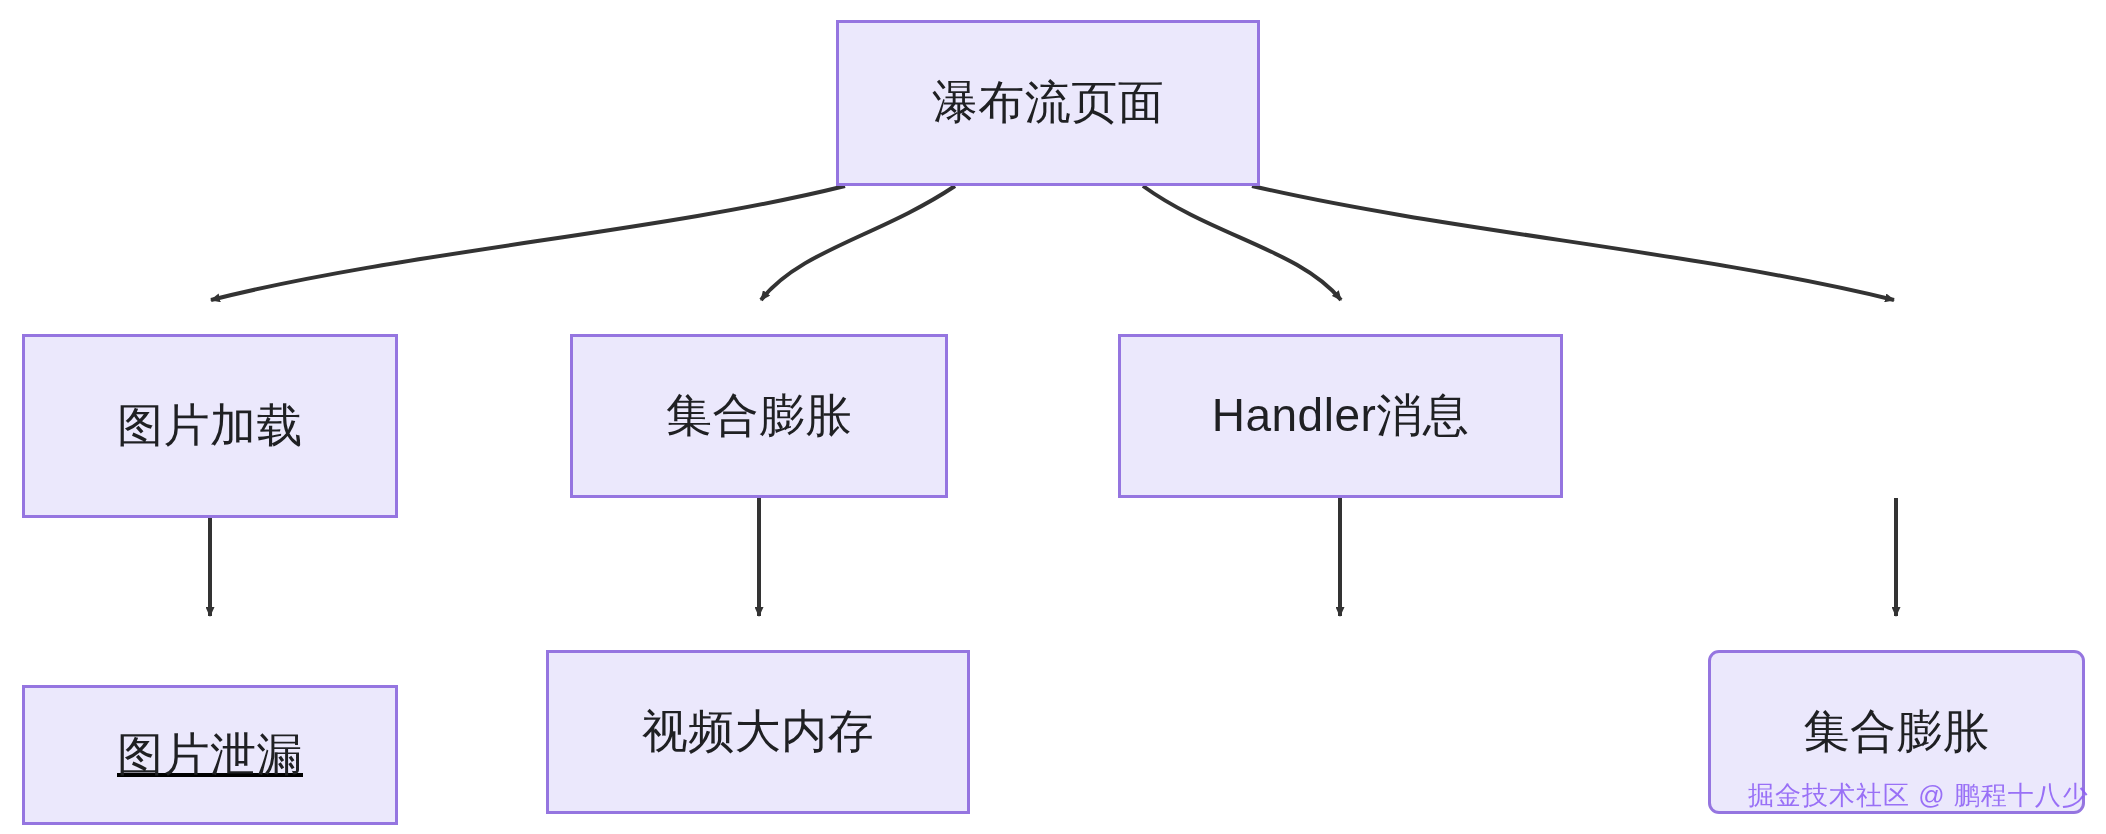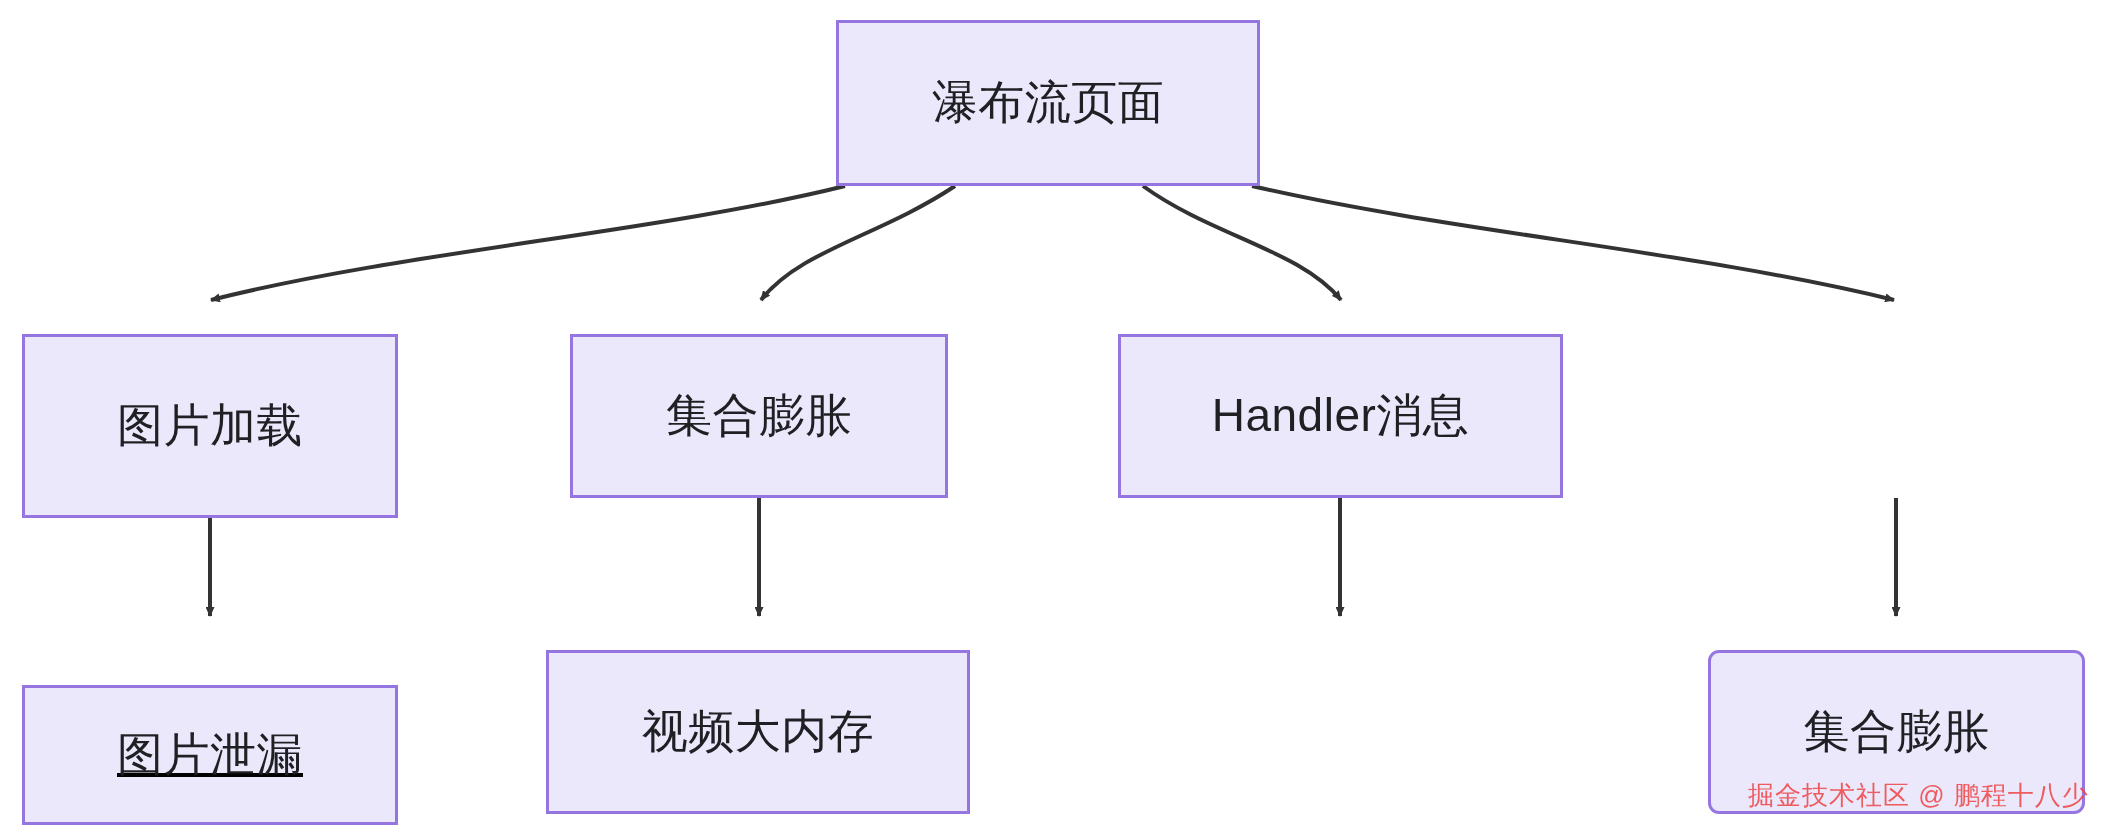--- a/index.html
+++ b/index.html
@@ -58,21 +58,21 @@
   #node-image-leak   { left: 22px;   top: 685px; width: 376px; height: 140px; text-decoration: underline; }
   #node-video-mem    { left: 546px;  top: 650px; width: 424px; height: 164px; }
   #node-handler-leak { left: 1118px; top: 650px; width: 445px; height: 164px; }
   #node-coll-bloat   { left: 1708px; top: 650px; width: 377px; height: 164px; border-radius: 11px; }
 
   #watermark {
     position: absolute;
     left: 1748px;
     top: 778px;
     font-size: 26px;
-    color: #ef4444;
+    color: #8b5cf6;
     opacity: 0.85;
     white-space: nowrap;
     letter-spacing: 1px;
   }
 </style>
 </head>
 <body>
 
 <div id="diagram-canvas">
 

